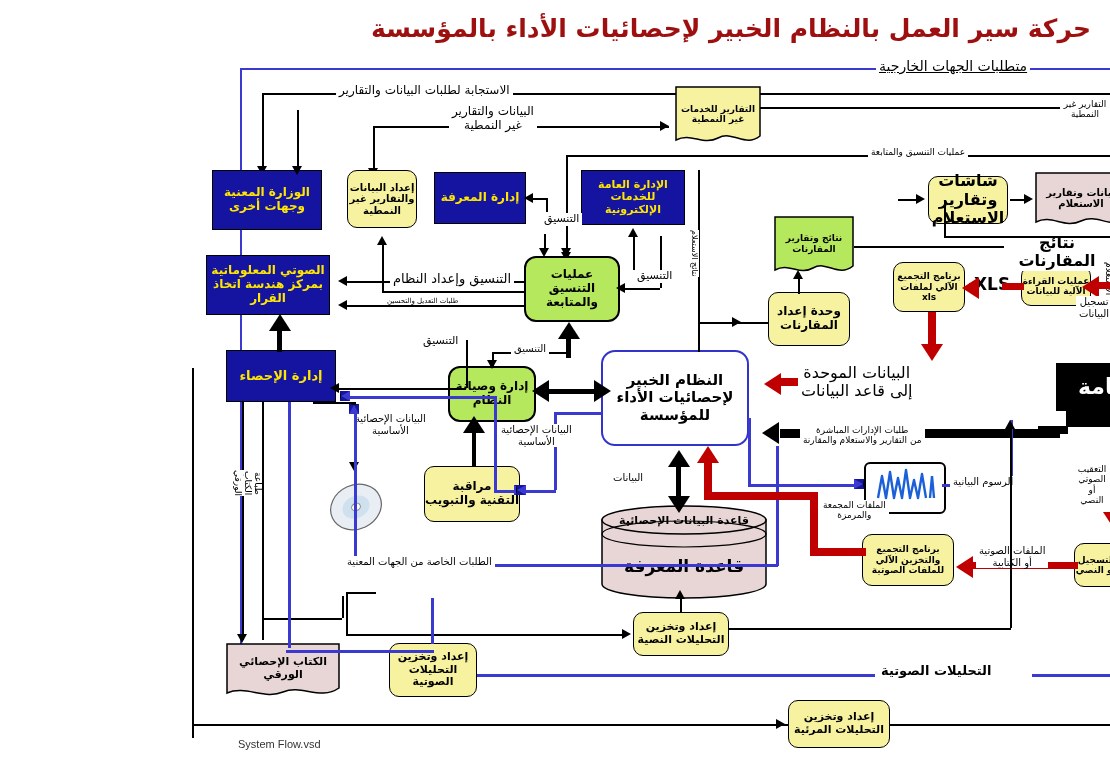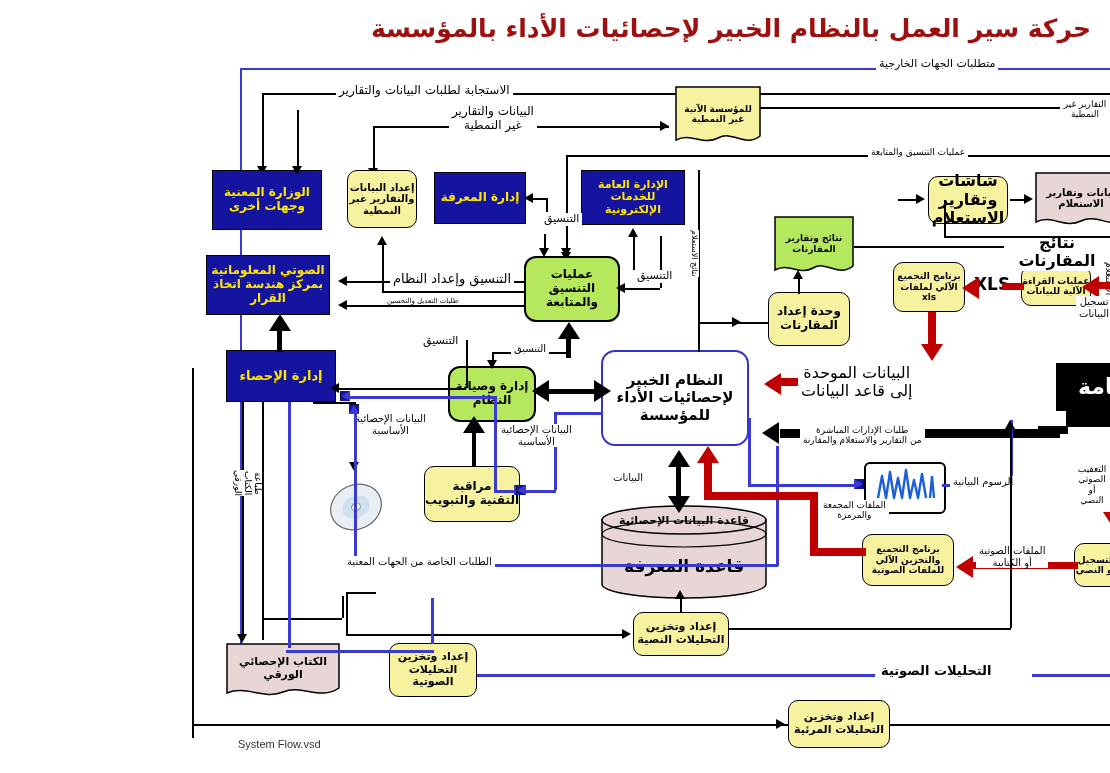--- a/index.html
+++ b/index.html
@@ -84,21 +84,21 @@
 
   <div class="ln lnh bl" style="left:64px;top:68px;width:1024px;"></div>
   <div class="ln lnv bl" style="left:64px;top:68px;height:583px;"></div>
   <div class="ln lnh bl" style="left:64px;top:650px;width:222px;"></div>
   <div class="ln lnv bl" style="left:1086px;top:68px;height:306px;"></div>
 
   <div class="ln lnv" style="left:16px;top:368px;height:370px;"></div>
   <div class="ln lnh" style="left:16px;top:724px;width:1000px;"></div>
   <div class="ln lnv" style="left:1014px;top:378px;height:346px;"></div>
 
-  <div class="elab" style="left:700px;top:58px;font-size:11px;">متطلبات الجهات الخارجية</div>
+  <div class="elab" style="left:700px;top:58px;font-size:14px;text-decoration:underline;">متطلبات الجهات الخارجية</div>
 
   <div class="ln lnh" style="left:86px;top:93px;width:996px;"></div>
   <div class="ln lnv" style="left:86px;top:93px;height:77px;"></div>
   <div class="ah down" style="left:81px;top:166px;"></div>
   <div class="elab" style="left:160px;top:84px;font-size:12px;">الاستجابة لطلبات البيانات والتقارير</div>
 
   <div class="ln lnh" style="left:197px;top:126px;width:296px;"></div>
   <div class="ln lnv" style="left:197px;top:126px;height:46px;"></div>
   <div class="ah down" style="left:192px;top:168px;"></div>
   <div class="ah right" style="left:484px;top:121px;"></div>
@@ -131,21 +131,21 @@
 للخدمات الإلكترونية</div>
 
   <div class="node yellow" style="left:171px;top:170px;width:70px;height:58px;font-size:10px;">إعداد  البيانات
 والتقارير غير
 النمطية</div>
 
   <div class="doc" style="left:499px;top:86px;width:86px;height:62px;">
     <svg width="86" height="62" viewBox="0 0 86 62" style="position:absolute;left:0;top:0;">
       <path d="M1,1 L85,1 L85,50 C70,62 58,44 43,52 C28,60 16,46 1,54 Z" fill="#f7f2a0" stroke="#000" stroke-width="1.5"></path>
     </svg>
-    <span class="docbody" style="font-size:9px;margin-top:-6px;">للمؤسسة الآنية
+    <span class="docbody" style="font-size:9px;margin-top:-6px;">التقارير للخدمات
 غير النمطية</span>
   </div>
 
   <div class="node green" style="left:348px;top:256px;width:96px;height:66px;font-size:12px;">عمليات
 التنسيق والمتابعة</div>
 
   <div class="node green" style="left:272px;top:366px;width:88px;height:56px;font-size:12px;">إدارة وصيانة
 النظام</div>
 
   <div class="node yellow" style="left:248px;top:466px;width:96px;height:56px;font-size:12px;">مراقبة

